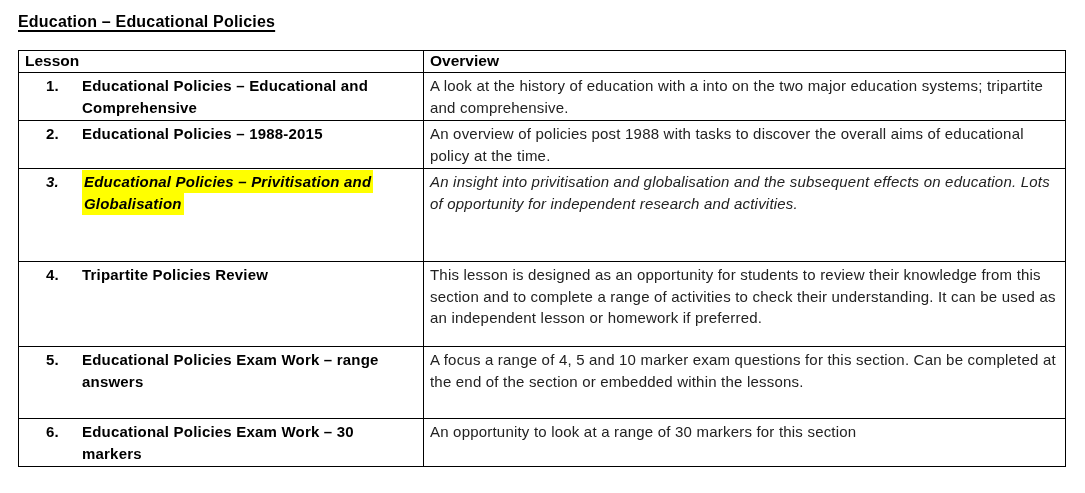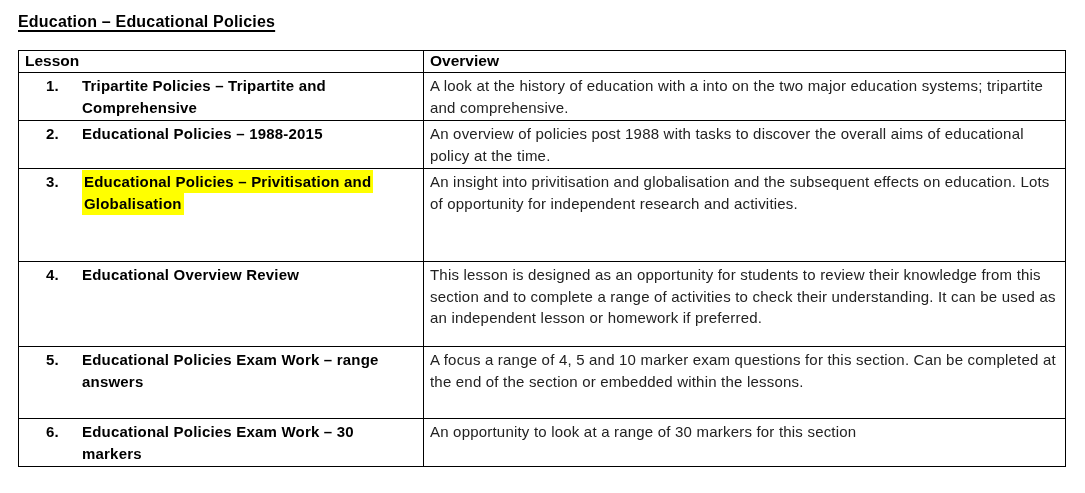--- a/index.html
+++ b/index.html
@@ -56,21 +56,21 @@
     color:#000;
   }
   .header-underline{
     text-underline-offset:3px;
     text-decoration-thickness:1.5px;
   }
 
   
   tr.row-1 td{height:44px;}
   tr.row-2 td{height:45px;}
-  tr.row-3 td{height:93px;}
+  tr.row-3 td{height:93px;font-style:italic;}
   tr.row-4 td{height:85px;}
   tr.row-5 td{height:72px;}
   tr.row-6 td{height:42px;}
 
   .lesson-item{
     font-size:15px;
     font-weight:bold;
     line-height:21.5px;
     padding-left:57px;   
     text-indent:-36px;   
@@ -115,21 +115,21 @@
         <th>
           <span class="header-underline">Lesson</span>
         </th>
         <th>
           <span class="header-underline">Overview</span>
         </th>
       </tr>
 
       <tr class="row-1">
         <td>
-          <div class="lesson-item"><span class="lesson-num">1.</span><span class="lesson-text">Tripartite Policies – Tripartite and Comprehensive</span></div>
+          <div class="lesson-item"><span class="lesson-num">1.</span><span class="lesson-text">Educational Policies – Educational and Comprehensive</span></div>
         </td>
         <td>
           <div class="overview-text">A look at the history of education with a into on the two major education systems; tripartite and comprehensive.</div>
         </td>
       </tr>
 
       <tr class="row-2">
         <td>
           <div class="lesson-item"><span class="lesson-num">2.</span><span class="lesson-text">Educational Policies – 1988-2015</span></div>
         </td>
@@ -142,21 +142,21 @@
         <td>
           <div class="lesson-item"><span class="lesson-num">3.</span><span class="lesson-text highlight">Educational Policies – Privitisation and Globalisation</span></div>
         </td>
         <td>
           <div class="overview-text">An insight into privitisation and globalisation and the subsequent effects on education. Lots of opportunity for independent research and activities.</div>
         </td>
       </tr>
 
       <tr class="row-4">
         <td>
-          <div class="lesson-item"><span class="lesson-num">4.</span><span class="lesson-text">Educational Overview Review</span></div>
+          <div class="lesson-item"><span class="lesson-num">4.</span><span class="lesson-text">Tripartite Policies Review</span></div>
         </td>
         <td>
           <div class="overview-text">This lesson is designed as an opportunity for students to review their knowledge from this section and to complete a range of activities to check their understanding. It can be used as an independent lesson or homework if preferred.</div>
         </td>
       </tr>
 
       <tr class="row-5">
         <td>
           <div class="lesson-item"><span class="lesson-num">5.</span><span class="lesson-text">Educational Policies Exam Work – range answers</span></div>
         </td>

